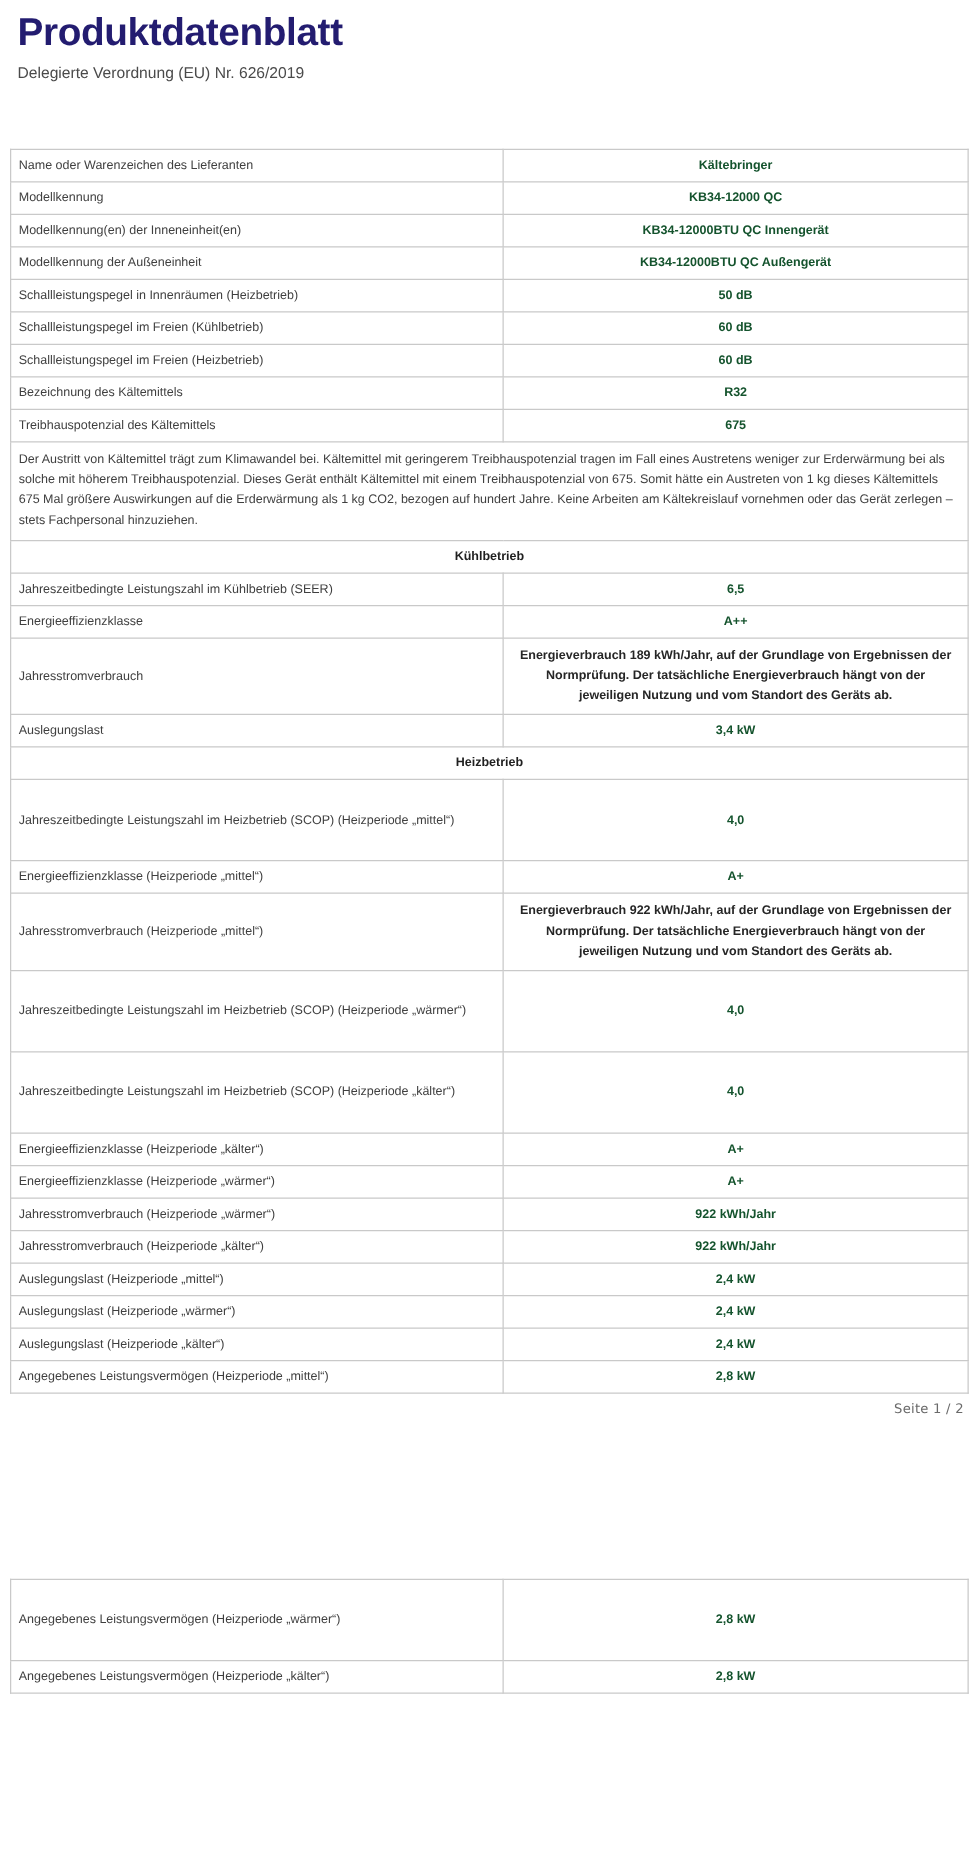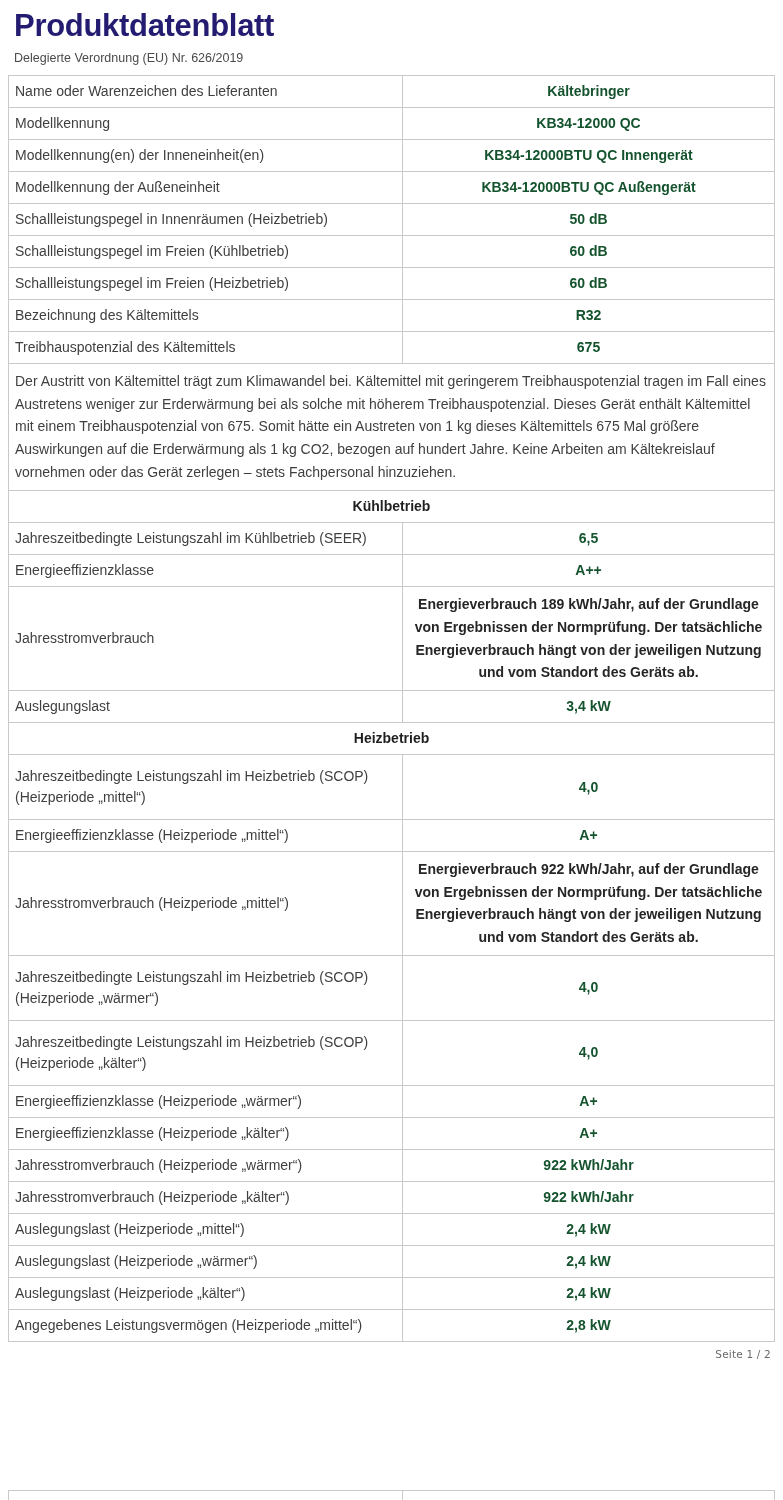--- a/index.html
+++ b/index.html
@@ -37,21 +37,22 @@
     color: #4a4a4a;
     padding: 8px 0 9px 6px;
     line-height: 1.2;
   }
 
   
   .dtable {
     width: 100%;
     border-collapse: collapse;
     table-layout: fixed;
-    font-size: 14px;
+    font-size: 10px;
+    margin-top: 44px;
   }
   .dtable tr { }
   .dtable td {
     border: 1px solid #c9c9c9;
     padding: 5px 6px;
     vertical-align: middle;
     line-height: 1.5;
     color: #3f3f3f;
   }
   td.label {
@@ -186,25 +187,25 @@
       </tr>
       <tr>
         <td class="label tall">Jahreszeitbedingte Leistungszahl im Heizbetrieb (SCOP) (Heizperiode „wärmer“)</td>
         <td class="value">4,0</td>
       </tr>
       <tr>
         <td class="label tall">Jahreszeitbedingte Leistungszahl im Heizbetrieb (SCOP) (Heizperiode „kälter“)</td>
         <td class="value">4,0</td>
       </tr>
       <tr>
+        <td class="label">Energieeffizienzklasse (Heizperiode „kälter“)</td>
+        <td class="value">A+</td>
+      </tr>
+      <tr>
         <td class="label">Energieeffizienzklasse (Heizperiode „wärmer“)</td>
-        <td class="value">A+</td>
-      </tr>
-      <tr>
-        <td class="label">Energieeffizienzklasse (Heizperiode „kälter“)</td>
         <td class="value">A+</td>
       </tr>
       <tr>
         <td class="label">Jahresstromverbrauch (Heizperiode „wärmer“)</td>
         <td class="value">922 kWh/Jahr</td>
       </tr>
       <tr>
         <td class="label">Jahresstromverbrauch (Heizperiode „kälter“)</td>
         <td class="value">922 kWh/Jahr</td>
       </tr>

